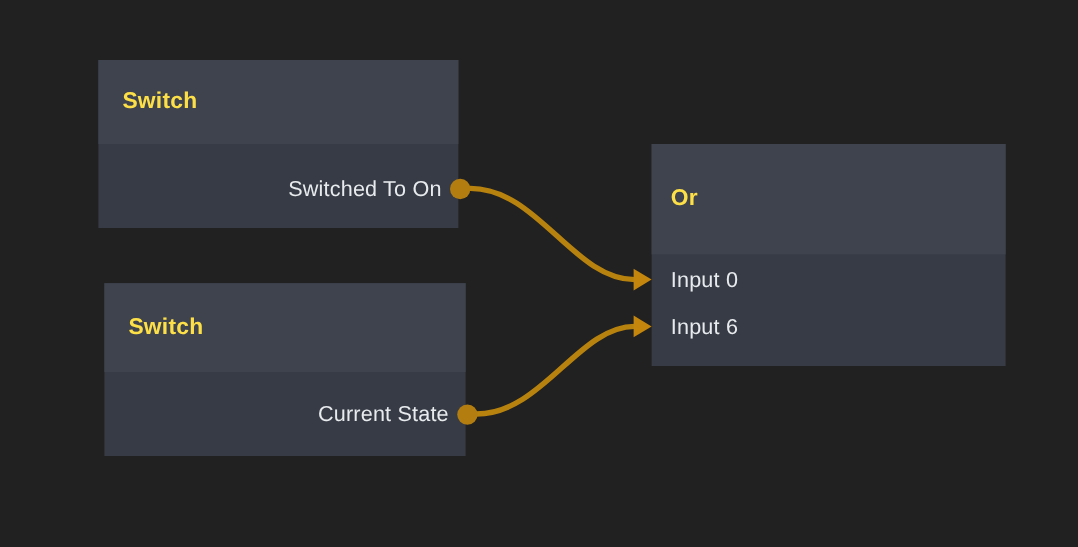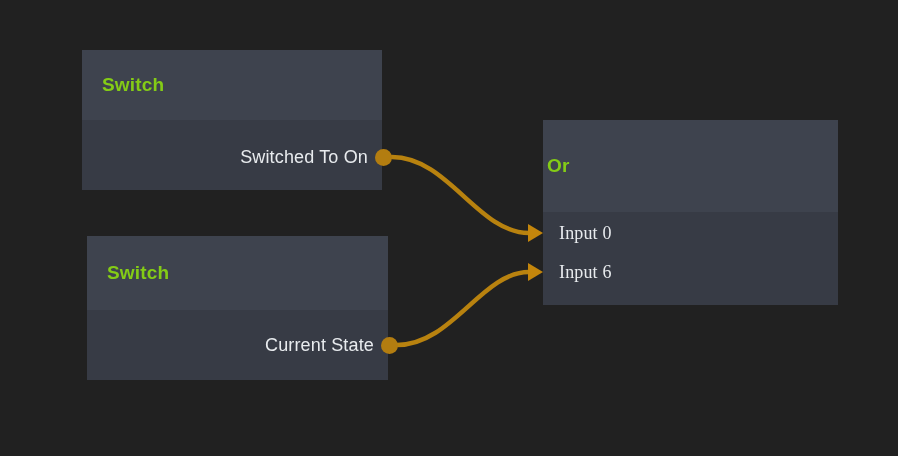--- a/index.html
+++ b/index.html
@@ -38,21 +38,21 @@
     display: flex;
     flex-direction: column;
   }
   .node-header {
     background: #3e434e;
     box-sizing: border-box;
     display: flex;
     align-items: center;
   }
   .node-title {
-    color: #84cc16;
+    color: #fde047;
     font-size: 19px;
     font-weight: bold;
     letter-spacing: 0.2px;
     white-space: nowrap;
   }
   .node-body {
     position: relative;
     flex: 1 1 auto;
   }
 
@@ -63,21 +63,20 @@
     align-items: center;
     white-space: nowrap;
   }
   .port-row.out {
     right: 14px;
     justify-content: flex-end;
   }
   .port-row.in {
     left: 16px;
     justify-content: flex-end;
-    font-family: Liberation Serif, serif;
   }
   .port-label {
     color: #e8ebee;
     font-size: 18px;
     letter-spacing: 0.15px;
   }
 
   
   .pin-dot {
     position: absolute;
@@ -125,21 +124,21 @@
     </div>
     <div class="node-body">
       <div class="port-row out" style="top:25px;margin-left:25px;">
         <span class="port-label">Current State</span>
       </div>
       <span class="pin-dot" style="left:294px; top:27px;"></span>
     </div>
   </div>
 
   <div class="node" style="left:543px; top:120px; width:295px; height:185px;">
-    <div class="node-header" style="height:92px; padding-left:4px;">
+    <div class="node-header" style="height:92px; padding-left:16px;">
       <span class="node-title">Or</span>
     </div>
     <div class="node-body">
       <div class="port-row in" style="top:11px;">
         <span class="port-label">Input 0</span>
       </div>
       <span class="pin-arrow" style="left:-15px; top:12px;"></span>
 
       <div class="port-row in" style="top:50px;">
         <span class="port-label">Input 6</span>

